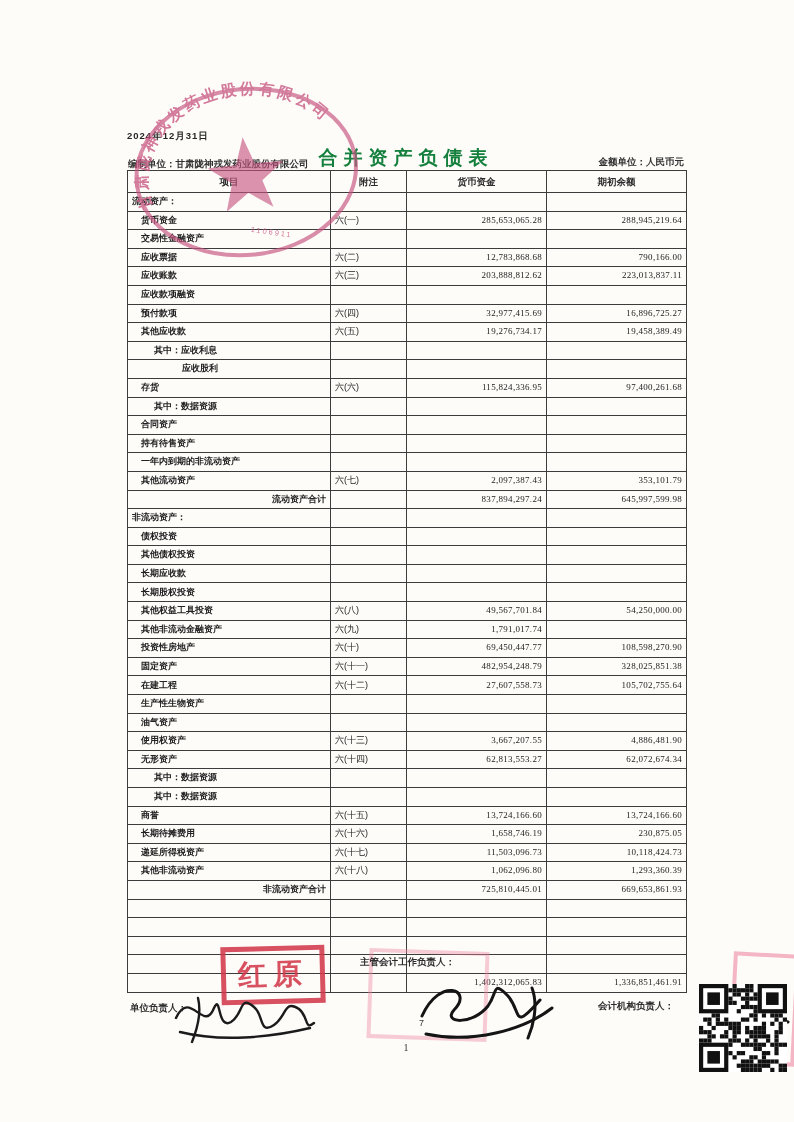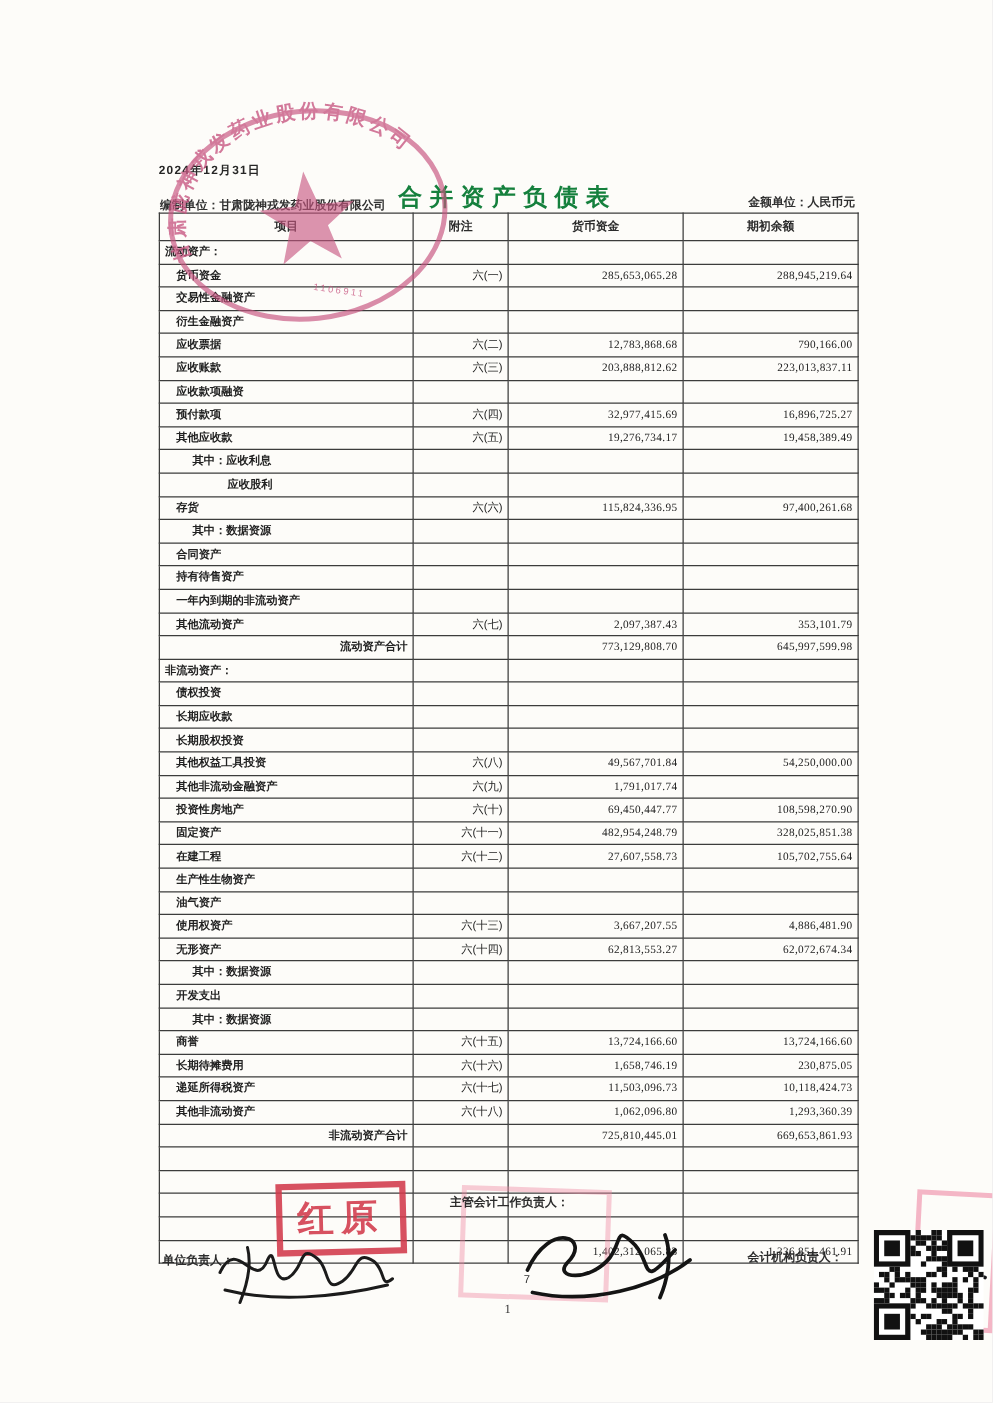--- a/index.html
+++ b/index.html
@@ -26,21 +26,21 @@
   .bs-table-wrap{position:absolute;left:127px;top:170px;width:559px;}
   table.bs{border-collapse:collapse;width:100%;table-layout:fixed;}
   table.bs th,table.bs td{
     border:1px solid #3c3c3c;padding:1px 4px;height:15.6px;
     font-size:9px;line-height:1.05;overflow:hidden;white-space:nowrap;
     color:#222;
   }
   table.bs th{height:19px;font-size:9.5px;font-weight:bold;text-align:center;color:#2b2b2b;}
   col.c-item{width:203px}col.c-note{width:76px}col.c-end{width:140px}col.c-begin{width:140px}
   td.num{text-align:right;font-family:"Liberation Serif",serif;font-size:9.3px;letter-spacing:.3px;}
-  td.note{text-align:right;font-size:9px;}
+  td.note{text-align:left;font-size:9px;}
   td.lbl{font-weight:bold;color:#262626;}
   td.lbl.i0{padding-left:4px}
   td.lbl.i1{padding-left:13px}
   td.lbl.i2{padding-left:26px}
   td.lbl.i3{padding-left:54px}
   td.lbl.ctr{text-align:right;padding-left:0;}
   
   .company-seal{position:absolute;left:126px;top:80px;width:240px;height:180px;
     pointer-events:none;opacity:.78;transform:rotate(-6deg);}
   .redbox-stamp{
@@ -104,26 +104,20 @@
             <td class="num">285,653,065.28</td>
             <td class="num">288,945,219.64</td>
           </tr>
           <tr>
             <td class="lbl i1">交易性金融资产</td>
             <td class="note"></td>
             <td class="num"></td>
             <td class="num"></td>
           </tr>
           <tr>
-            <td class="lbl i1">衍生金融资产</td>
-            <td class="note"></td>
-            <td class="num"></td>
-            <td class="num"></td>
-          </tr>
-          <tr>
             <td class="lbl i1">应收票据</td>
             <td class="note">六(二)</td>
             <td class="num">12,783,868.68</td>
             <td class="num">790,166.00</td>
           </tr>
           <tr>
             <td class="lbl i1">应收账款</td>
             <td class="note">六(三)</td>
             <td class="num">203,888,812.62</td>
             <td class="num">223,013,837.11</td>
@@ -190,31 +184,37 @@
           </tr>
           <tr>
             <td class="lbl i1">其他流动资产</td>
             <td class="note">六(七)</td>
             <td class="num">2,097,387.43</td>
             <td class="num">353,101.79</td>
           </tr>
           <tr>
             <td class="lbl i0 ctr">流动资产合计</td>
             <td class="note"></td>
-            <td class="num">773,129,808.70</td>
+            <td class="num">837,894,297.24</td>
             <td class="num">645,997,599.98</td>
           </tr>
           <tr>
             <td class="lbl i0">非流动资产：</td>
             <td class="note"></td>
             <td class="num"></td>
             <td class="num"></td>
           </tr>
           <tr>
             <td class="lbl i1">债权投资</td>
+            <td class="note"></td>
+            <td class="num"></td>
+            <td class="num"></td>
+          </tr>
+          <tr>
+            <td class="lbl i1">其他债权投资</td>
             <td class="note"></td>
             <td class="num"></td>
             <td class="num"></td>
           </tr>
           <tr>
             <td class="lbl i1">长期应收款</td>
             <td class="note"></td>
             <td class="num"></td>
             <td class="num"></td>
           </tr>
@@ -273,26 +273,20 @@
             <td class="num">4,886,481.90</td>
           </tr>
           <tr>
             <td class="lbl i1">无形资产</td>
             <td class="note">六(十四)</td>
             <td class="num">62,813,553.27</td>
             <td class="num">62,072,674.34</td>
           </tr>
           <tr>
             <td class="lbl i2">其中：数据资源</td>
-            <td class="note"></td>
-            <td class="num"></td>
-            <td class="num"></td>
-          </tr>
-          <tr>
-            <td class="lbl i1">开发支出</td>
             <td class="note"></td>
             <td class="num"></td>
             <td class="num"></td>
           </tr>
           <tr>
             <td class="lbl i2">其中：数据资源</td>
             <td class="note"></td>
             <td class="num"></td>
             <td class="num"></td>
           </tr>

